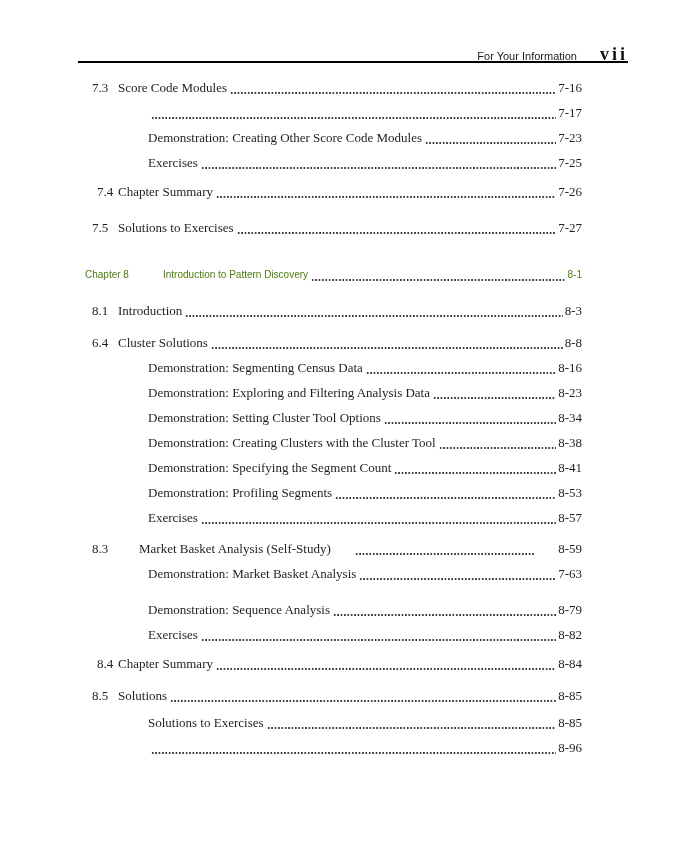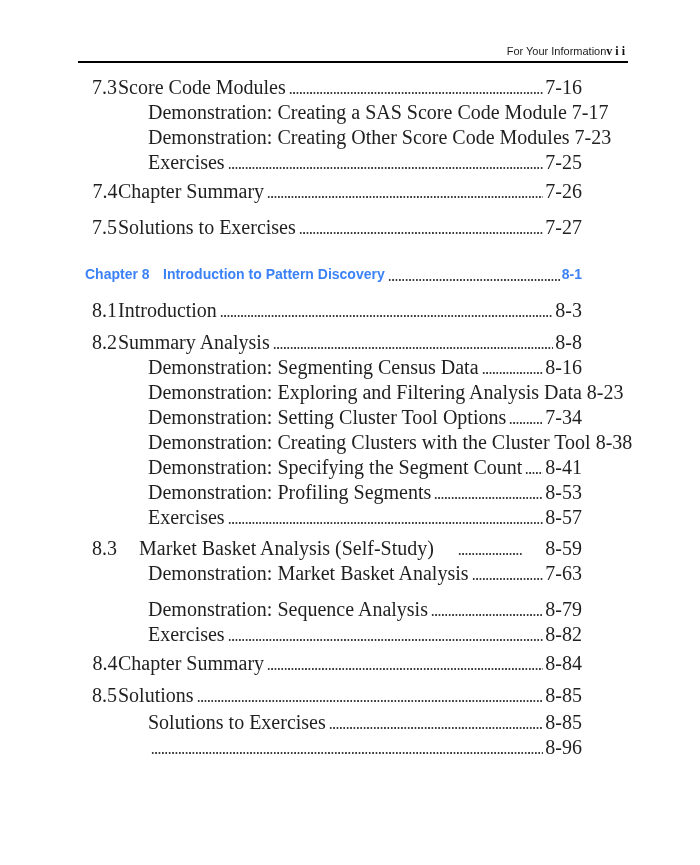--- a/index.html
+++ b/index.html
@@ -5,53 +5,53 @@
   html,body{margin:0;padding:0;}
   body{
     width:700px;height:865px;background:#ffffff;position:relative;overflow:hidden;
     font-family:"Liberation Serif",serif;color:#1f1f1f;
   }
   .page{position:absolute;inset:0;background:#fff;}
 
   
   .header-text{
     position:absolute;top:44px;right:72px;
-    display:flex;align-items:baseline;
+    display:flex;align-items:baseline;gap:23px;
   }
   .header-title{
     font-family:"Liberation Sans",sans-serif;
     font-size:11px;color:#1c1c1c;
   }
   .folio{
     font-family:"Liberation Serif",serif;font-weight:bold;
-    font-size:12px;letter-spacing:3px;color:#101010;
+    font-size:18px;letter-spacing:3px;color:#101010;
   }
   .rule{
     position:absolute;top:61px;left:78px;width:550px;height:2px;background:#000;
   }
 
   
   .toc{position:absolute;top:75px;left:92px;width:490px;}
   .row{
     display:flex;align-items:baseline;
-    line-height:25px;font-size:20px;white-space:nowrap;
+    line-height:25px;font-size:13px;white-space:nowrap;
   }
   .row .num{flex:0 0 26px;}
   .row.sub{padding-left:56px;}
   .leader{
     flex:1 1 auto;align-self:stretch;margin:0 2px 0 3px;
     background-image:radial-gradient(circle, #3c3c3c 0.72px, rgba(0,0,0,0) 0.95px);
     background-size:3.4px 1.5px;background-repeat:repeat-x;
     background-position:0 calc(100% - 7px);
   }
   .pagenum{flex:0 0 auto;}
 
   .row.chapter{
-    font-family:"Liberation Sans",sans-serif;font-weight:bold;
-    font-size:14px;color:#3b82f6;margin-left:-7px;
+    font-family:"Liberation Sans",sans-serif;font-weight:normal;
+    font-size:10px;color:#4d7c0f;margin-left:-7px;
   }
   .row.chapter .num{flex:0 0 78px;}
 
   
   .g2{margin-top:2px;}
   .g3{margin-top:11px;}
   .g4{margin-top:4px;text-align:center;}
   .g6{margin-top:6px;gap:21px;}
   .g7{margin-top:7px;}
   .g22{margin-top:22px;}
@@ -70,21 +70,20 @@
   <div class="toc">
 
     <div class="row section">
       <span class="num">7.3</span>
       <span class="title">Score Code Modules</span>
       <span class="leader"></span>
       <span class="pagenum">7-16</span>
     </div>
 
     <div class="row sub">
-      <span class="title">Demonstration: Creating a SAS Score Code Module</span>
       <span class="leader"></span>
       <span class="pagenum">7-17</span>
     </div>
 
     <div class="row sub">
       <span class="title">Demonstration: Creating Other Score Code Modules</span>
       <span class="leader"></span>
       <span class="pagenum">7-23</span>
     </div>
 
@@ -116,42 +115,42 @@
     </div>
 
     <div class="row section g3">
       <span class="num">8.1</span>
       <span class="title">Introduction</span>
       <span class="leader"></span>
       <span class="pagenum">8-3</span>
     </div>
 
     <div class="row section g7">
-      <span class="num">8.2</span>
-      <span class="title">Summary Analysis</span>
+      <span class="num">6.4</span>
+      <span class="title">Cluster Solutions</span>
       <span class="leader"></span>
       <span class="pagenum">8-8</span>
     </div>
 
     <div class="row sub">
       <span class="title">Demonstration: Segmenting Census Data</span>
       <span class="leader"></span>
       <span class="pagenum">8-16</span>
     </div>
 
     <div class="row sub">
       <span class="title">Demonstration: Exploring and Filtering Analysis Data</span>
       <span class="leader"></span>
       <span class="pagenum">8-23</span>
     </div>
 
     <div class="row sub">
       <span class="title">Demonstration: Setting Cluster Tool Options</span>
       <span class="leader"></span>
-      <span class="pagenum">7-34</span>
+      <span class="pagenum">8-34</span>
     </div>
 
     <div class="row sub">
       <span class="title">Demonstration: Creating Clusters with the Cluster Tool</span>
       <span class="leader"></span>
       <span class="pagenum">8-38</span>
     </div>
 
     <div class="row sub">
       <span class="title">Demonstration: Specifying the Segment Count</span>

